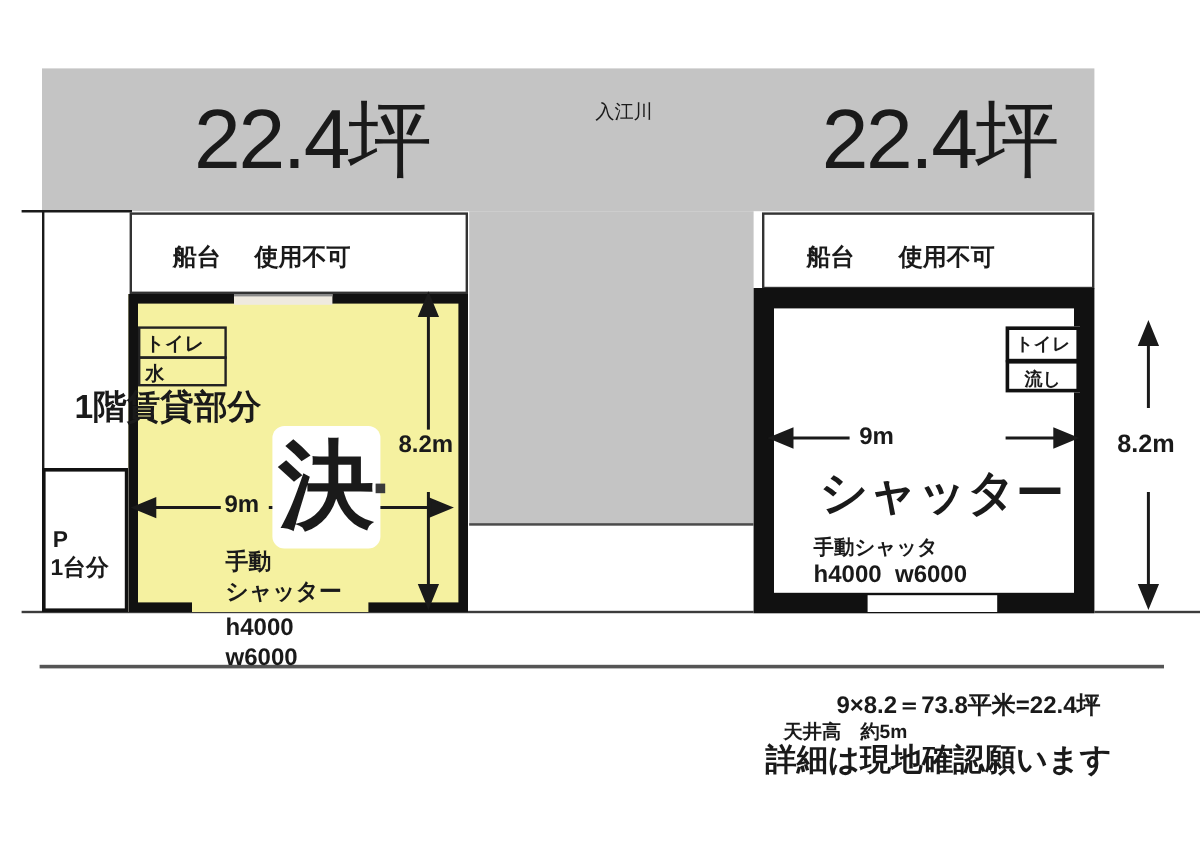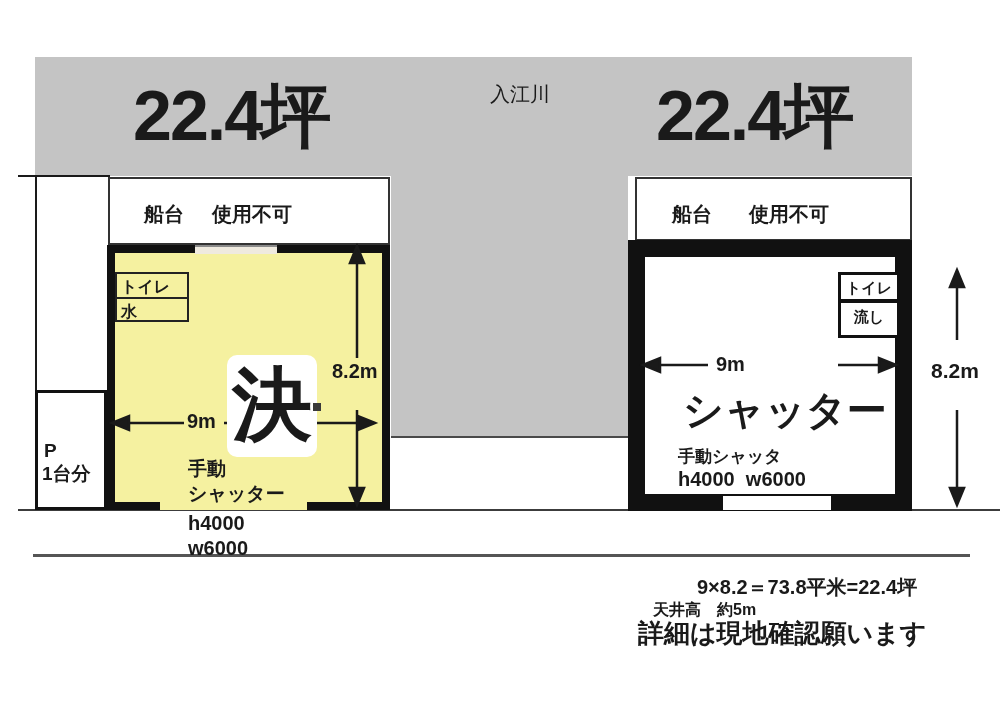--- a/index.html
+++ b/index.html
@@ -7,22 +7,22 @@
     position:relative;width:1000px;height:712px;background:#fff;overflow:hidden;
     font-family:"Liberation Sans","DejaVu Sans",sans-serif;color:#1a1a1a;
     --yellow:#f5f1a0; --gray:#c4c4c4; --ink:#1a1a1a;
   }
   .abs{position:absolute;box-sizing:border-box;}
   .txt{white-space:nowrap;color:var(--ink);}
   
   .gray-band{background:var(--gray);}
   .gray-mid{background:var(--gray);border-bottom:2px solid #4a4a4a;}
   
-  .area-label{font-size:70px;font-weight:bold;letter-spacing:-2px;line-height:92px;text-align:left;}
-  .river{font-size:20px;line-height:24px;text-align:center;}
+  .area-label{font-size:70px;font-weight:normal;letter-spacing:-2px;line-height:92px;text-align:right;}
+  .river{font-size:16px;line-height:24px;text-align:center;}
   
   .dock{background:#fff;border:2px solid #333;}
   .dock span{position:absolute;top:22px;font-size:20px;font-weight:600;margin-left:25px;}
   
   .unit-left{background:var(--yellow);border:8px solid #111;z-index:1;}
   .unit-right{background:#fff;border:17px solid #111;z-index:1;}
   .gap{z-index:2;}
   .inner-box{border:2px solid #222;z-index:3;font-size:16px;font-weight:600;}
   .inner-box .lbl{position:absolute;left:4px;top:3px;}
   .inner-box-r{border:3px solid #111;background:#fff;z-index:3;font-size:15px;font-weight:600;text-align:center;}
@@ -63,20 +63,21 @@
   <div class="abs gap" style="left:195px;top:245px;width:82px;height:9px;background:#efeadf;border-top:2px solid #8a8a8a;"></div>
   <div class="abs gap" style="left:160px;top:501px;width:147px;height:9px;background:var(--yellow);"></div>
 
   <div class="abs inner-box" style="left:115px;top:272px;width:74px;height:27px;">
     <span class="lbl txt">トイレ</span>
   </div>
   <div class="abs inner-box" style="left:115px;top:297px;width:74px;height:25px;">
     <span class="lbl txt">水</span>
   </div>
 
+  <div class="abs txt floor-label" style="left:62px;top:320px;">1階賃貸部分</div>
 
   <div class="abs parking" style="left:35px;top:390px;width:72px;height:120px;">
     <div class="txt" style="position:absolute;left:6px;top:46px;">P</div>
     <div class="txt" style="position:absolute;left:4px;top:69px;">1台分</div>
   </div>
 
   <div class="abs txt dim" style="left:332px;top:360px;font-size:20px;">8.2m</div>
   <div class="abs txt dim" style="left:187px;top:410px;font-size:20px;">9m</div>
 
   <div class="abs sold-box" style="left:227px;top:355px;width:90px;height:102px;">
@@ -97,21 +98,21 @@
     <span class="txt" style="left:10px;">船台</span>
     <span class="txt" style="left:87px;">使用不可</span>
   </div>
 
   <div class="abs unit-right" style="left:628px;top:240px;width:284px;height:271px;"></div>
   <div class="abs gap" style="left:723px;top:496px;width:108px;height:14px;background:#fff;"></div>
 
   <div class="abs inner-box-r" style="left:838px;top:272px;width:62px;height:30px;line-height:26px;">
     <span class="txt">トイレ</span>
   </div>
-  <div class="abs inner-box-r" style="left:838px;top:300px;width:62px;height:38px;line-height:27px;">
+  <div class="abs inner-box-r" style="left:838px;top:300px;width:62px;height:27px;line-height:27px;">
     <span class="txt">流し</span>
   </div>
 
   <div class="abs txt dim" style="left:716px;top:353px;font-size:20px;">9m</div>
   <div class="abs txt dim" style="left:931px;top:359px;font-size:21px;">8.2m</div>
 
   <div class="abs txt vacancy" style="left:683px;top:383px;">シャッター</div>
   <div class="abs txt note-sm" style="left:678px;top:445px;font-size:17px;font-weight:700;">手動シャッタ</div>
   <div class="abs txt note-sm" style="left:678px;top:468px;font-size:20px;font-weight:700;white-space:pre;text-align:right;">h4000  w6000</div>
 

